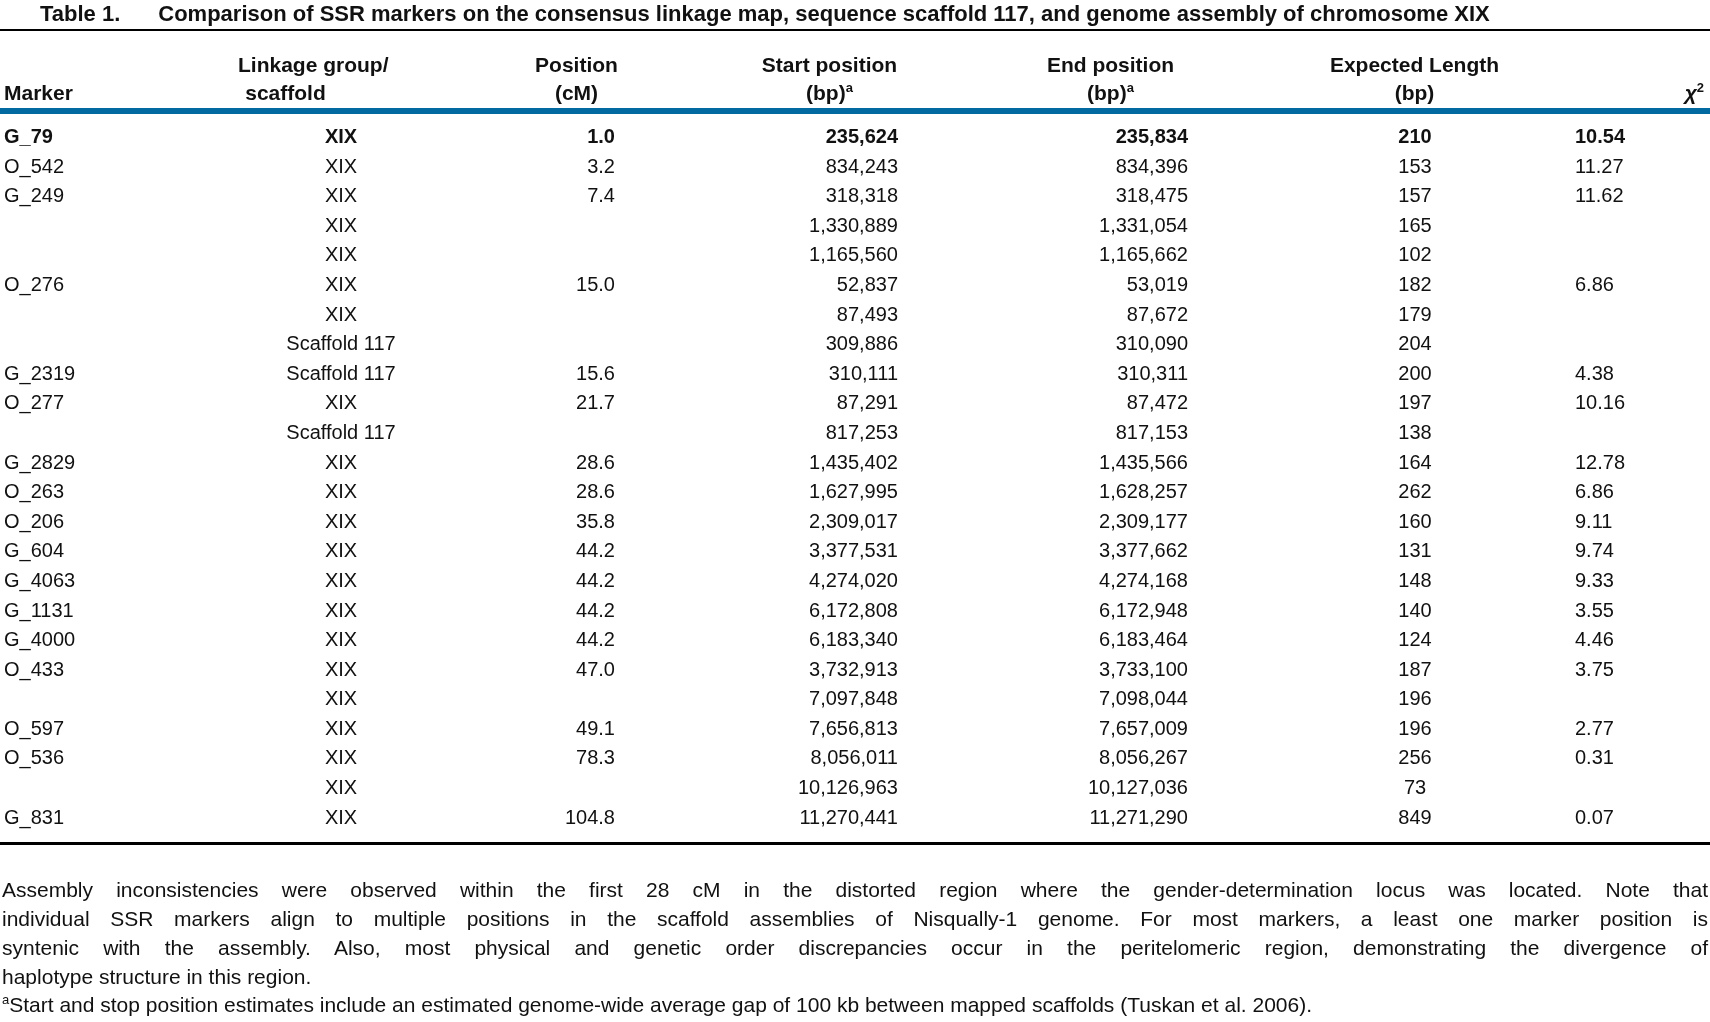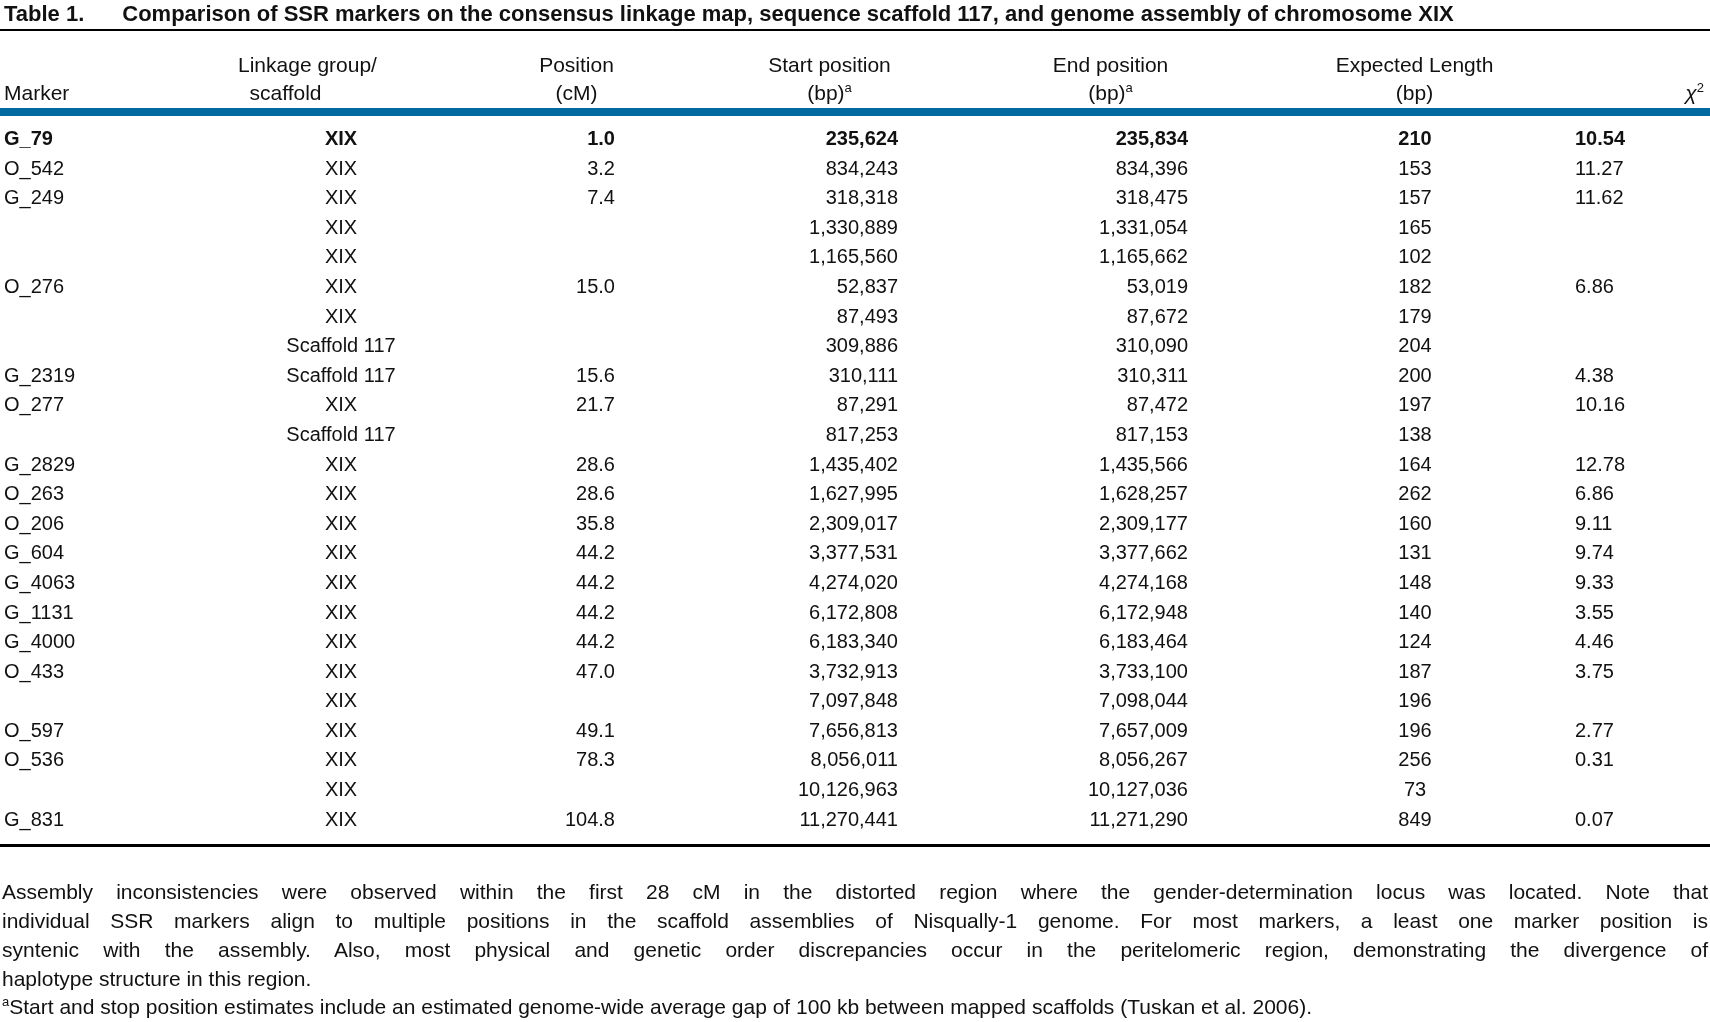--- a/index.html
+++ b/index.html
@@ -20,44 +20,44 @@
   }
   
   .title {
     padding: 2px 0 0 4px;
     font-size: 22px;
     line-height: 24px;
     font-weight: bold;
     white-space: nowrap;
     height: 25px;
   }
-  .title .tlabel { margin-right: 38px; }
+  .title .tlabel { margin-right: 38px; margin-left: 36px; }
   
   table.ssr {
     width: 1710px;
     border-collapse: collapse;
     table-layout: fixed;
     border-top: 2px solid #000;
     border-bottom: 3px solid #000;
     margin-top: 2px;
   }
   col.c0 { width: 237px; }
   col.c1 { width: 208px; }
   col.c2 { width: 180px; }
   col.c3 { width: 285px; }
   col.c4 { width: 290px; }
   col.c5 { width: 375px; }
   col.c6 { width: 135px; }
   thead th {
-    font-weight: normal;
+    font-weight: bold;
     font-size: 21px;
     line-height: 28px;
     vertical-align: bottom;
     padding-top: 20px;
-    border-bottom: 8px solid #0369a1;
+    border-bottom: 6px solid #0369a1;
     white-space: nowrap;
   }
   thead th.c0 { text-align: left; padding-left: 4px; }
   thead th.c1 { text-align: center; padding-right: 112px; }
   thead th.c2 { padding-left: 84px; }
   thead th.c3 { text-align: center; padding-left: 125px; }
   thead th.c4 { text-align: center; padding-left: 112px; margin-top: 33px; }
   thead th.c5 { text-align: center; padding-left: 55px; }
   thead th.c6 { text-align: right; padding-right: 6px; }
   thead th .chi { font-style: italic; }

